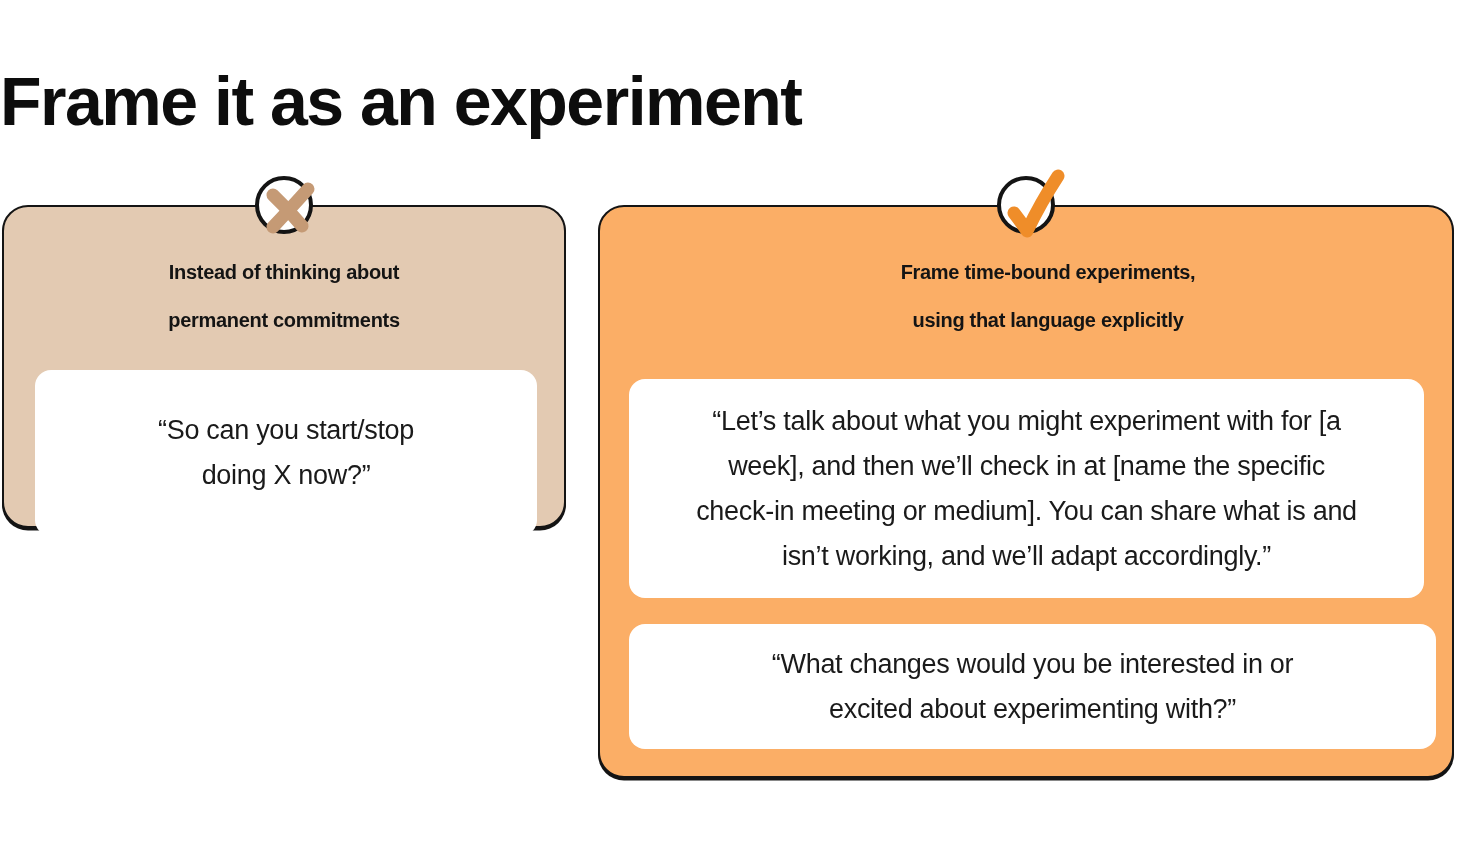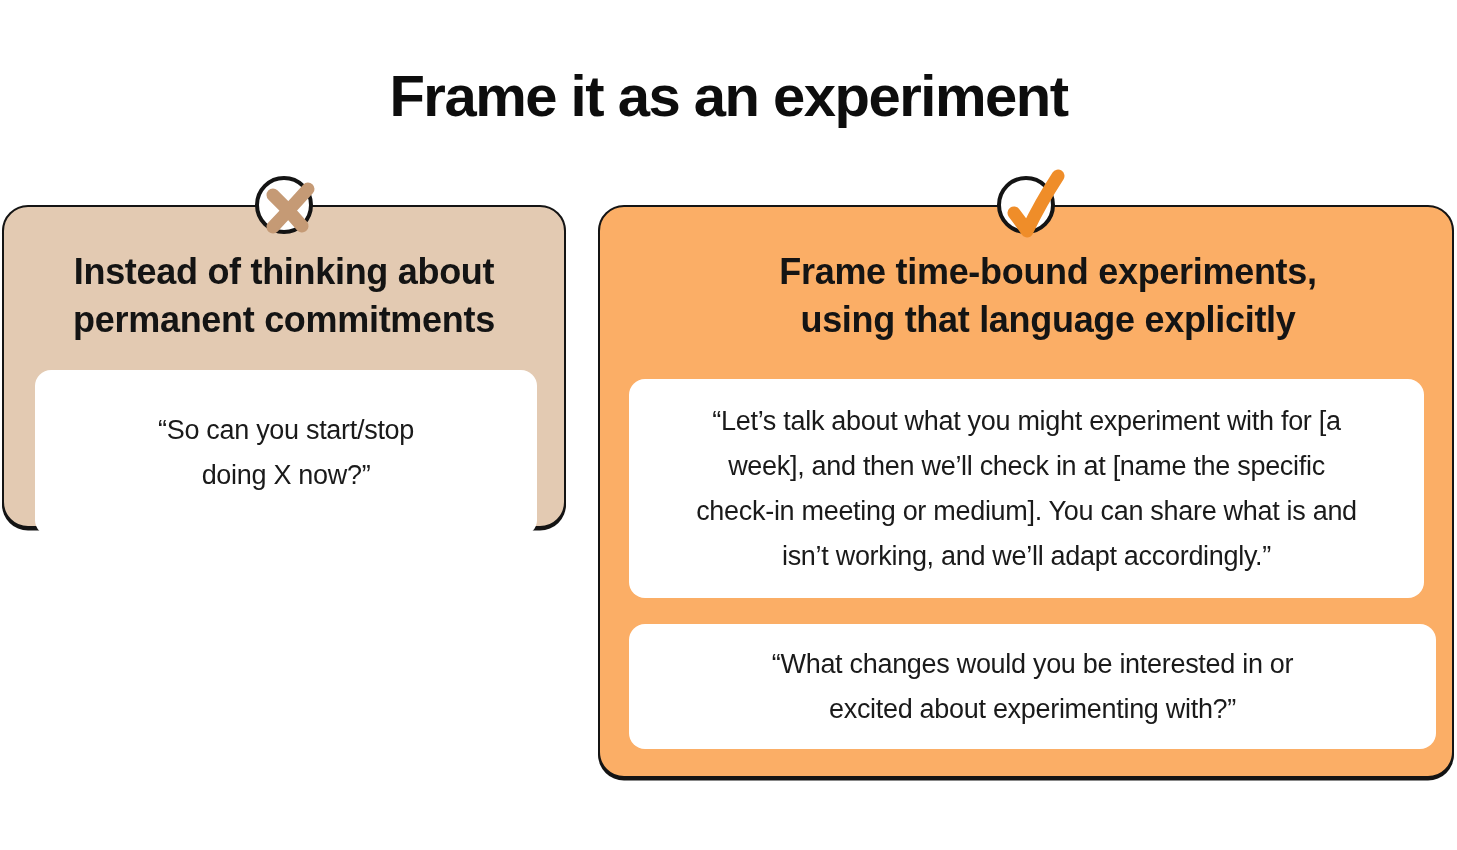--- a/index.html
+++ b/index.html
@@ -11,22 +11,21 @@
     background: #ffffff;
     overflow: hidden;
     font-family: "Liberation Sans", sans-serif;
     color: #141414;
   }
   .page-title {
     position: absolute;
     top: 62px;
     left: 0;
     width: 100%;
-    text-align: center;
-    font-size: 58px;
+    font-size: 68px;
     font-weight: bold;
     letter-spacing: -1.5px;
     color: #0d0d0d;
   }
   .card {
     position: absolute;
     top: 205px;
     border: 2.5px solid #141414;
     border-radius: 26px;
     box-shadow: 0 2.5px 0 #141414;
@@ -58,21 +57,21 @@
   .badge svg {
     position: absolute;
     top: 0;
     left: 0;
     overflow: visible;
   }
   .card-heading {
     margin-top: 41px;
     width: 100%;
     text-align: center;
-    font-size: 36px;
+    font-size: 20px;
     font-weight: bold;
     line-height: 48px;
     letter-spacing: -0.3px;
     white-space: pre-line;
   }
   .quote-box {
     position: absolute;
     background: #ffffff;
     border-radius: 16px;
     display: flex;

